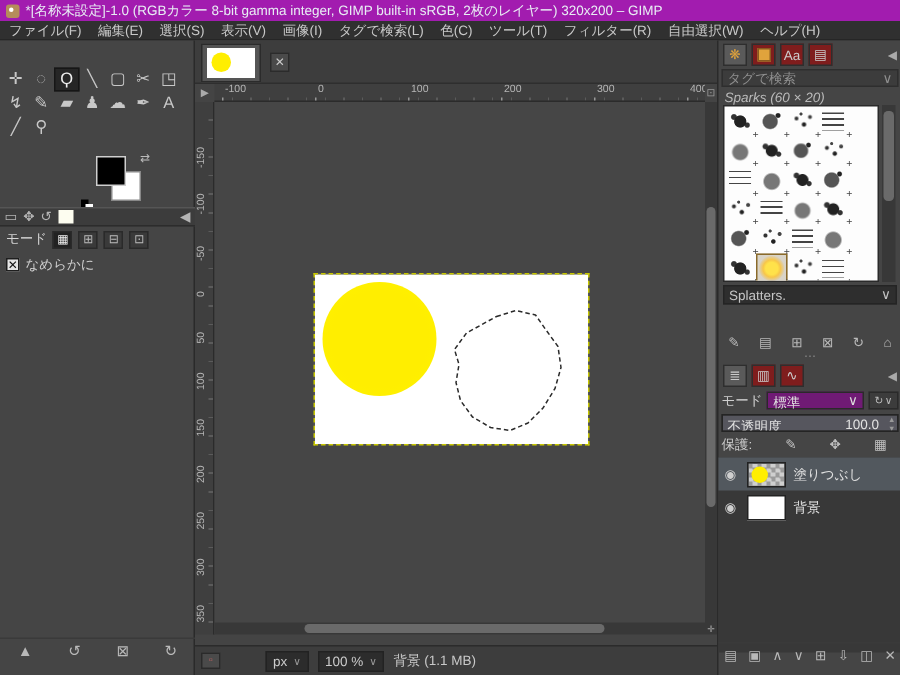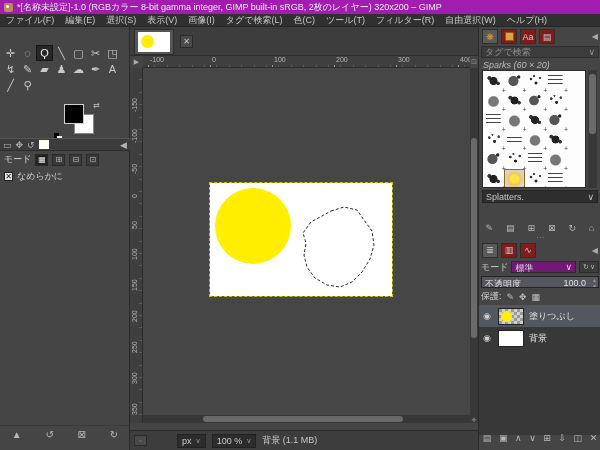--- a/index.html
+++ b/index.html
@@ -116,21 +116,21 @@
   #layer-tabs { position:absolute; left:0; top:215px; width:122px; height:16px; display:flex; align-items:center; gap:3px; padding:0 3px; }
   #mode-row { position:absolute; left:2px; top:233px; width:118px; height:14px; display:flex; align-items:center; gap:3px; }
   #mode-row .lab { color:#cfcfcf; }
   #mode-select { flex:1; height:12px; background:#701a75; border:1px solid #2a2a2a; display:flex; align-items:flex-start; justify-content:space-between; padding:0 3px; color:#ddd;gap:20px; }
   #mode-switch { width:20px; height:12px; background:#3c3c3c; border:1px solid #2a2a2a; display:flex; align-items:center; justify-content:center; gap:1px; color:#bbb; font-size:7px; }
   #opacity-row { position:absolute; left:2px; top:249px; width:118px; height:12px; background:#2e2e2e; border:1px solid #242424; overflow:hidden; }
   #opacity-fill { position:absolute; inset:0; background:#56565e; }
   #opacity-row .lab { position:absolute; left:3px; top:1px; color:#e2e2e2; }
   #opacity-row .val { position:absolute; right:12px; top:1px; color:#e2e2e2; }
   #opacity-row .spin { position:absolute; right:1px; top:0; display:flex; flex-direction:column; font-size:5px; color:#999; line-height:6px; }
-  #lock-row { position:absolute; left:2px; top:263px; width:118px; height:13px; display:flex; align-items:center; gap:5px; color:#cfcfcf; }
+  #lock-row { position:absolute; left:2px; top:263px; width:118px; height:13px; display:flex; align-items:center; gap:22px; color:#cfcfcf; }
   #lock-row .lk { font-size:9px; color:#c0c0c0; }
 
   #layer-list { position:absolute; left:0; top:278px; width:122px; height:130px; background:#383838; }
   .layer-row { height:22px; display:flex; align-items:center; gap:5px; padding:0 4px; }
   .layer-row.sel { background:#52585e; }
   .layer-row .eye { font-size:9px; color:#cfcfcf; width:10px; }
   .layer-thumb { width:26px; height:17px; border:1px solid #222; background:#fff; position:relative; }
   .layer-thumb.checker { background:repeating-conic-gradient(#cfcfcf 0 25%, #9a9a9a 0 50%) 0 0/6px 6px; }
   .layer-thumb.checker::after { content:""; position:absolute; left:2px; top:2px; width:11px; height:11px; border-radius:50%; background:#ffee00; }
   .layer-name { color:#e0e0e0; }

